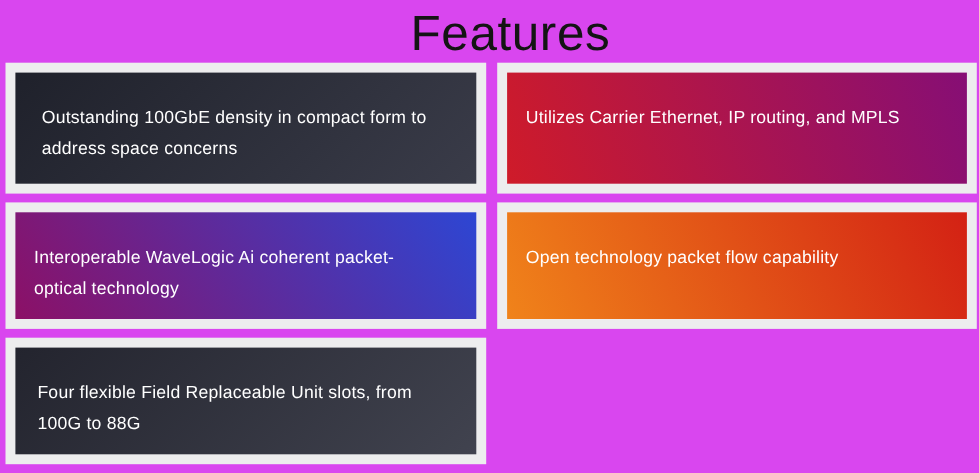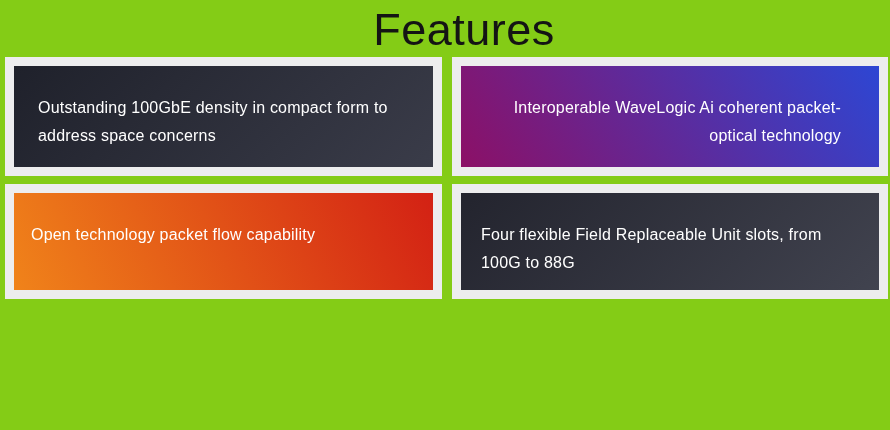--- a/index.html
+++ b/index.html
@@ -8,21 +8,21 @@
     background: #ffffff;
     width: 890px;
     height: 430px;
     overflow: hidden;
     font-family: "Liberation Sans", "DejaVu Sans", sans-serif;
   }
   .page {
     position: relative;
     width: 890px;
     height: 430px;
-    background: #84cc16;
+    background: #d946ef;
   }
   .page-title {
     margin: 0;
     padding-top: 5px;
     text-align: center;
     font-size: 45px;
     font-weight: 300;
     letter-spacing: 0.5px;
     color: #141414;
     line-height: 1.1;
@@ -59,21 +59,24 @@
 <body>
 
 <div class="page">
   <h1 class="page-title">Features</h1>
 
   <div class="cards-grid">
     <div class="card-frame">
       <div class="card" style="background: linear-gradient(135deg, rgb(31, 33, 43), rgb(58, 60, 73)); color: rgb(255, 255, 255); padding-left: 24px;">Outstanding 100GbE density in compact form to address space concerns</div>
     </div>
     <div class="card-frame">
-      <div class="card" style="background: linear-gradient(55deg, rgb(140, 16, 102), rgb(45, 70, 211)); color: rgb(255, 255, 255); text-align: right;">Interoperable WaveLogic Ai coherent packet-optical technology</div>
+      <div class="card" style="background: linear-gradient(70deg, rgb(207, 27, 41), rgb(134, 14, 117)); color: rgb(255, 255, 255);">Utilizes Carrier Ethernet, IP routing, and MPLS</div>
+    </div>
+    <div class="card-frame">
+      <div class="card" style="background: linear-gradient(55deg, rgb(140, 16, 102), rgb(45, 70, 211)); color: rgb(255, 255, 255);">Interoperable WaveLogic Ai coherent packet-optical technology</div>
     </div>
     <div class="card-frame">
       <div class="card" style="background: linear-gradient(65deg, rgb(240, 131, 26), rgb(211, 33, 20)); color: rgb(255, 255, 255);">Open technology packet flow capability</div>
     </div>
     <div class="card-frame">
       <div class="card" style="background: linear-gradient(135deg, rgb(35, 36, 46), rgb(65, 67, 79)); color: rgb(255, 255, 255); padding-left: 20px;">Four flexible Field Replaceable Unit slots, from 100G to 88G</div>
     </div>
   </div>
 </div>
 

